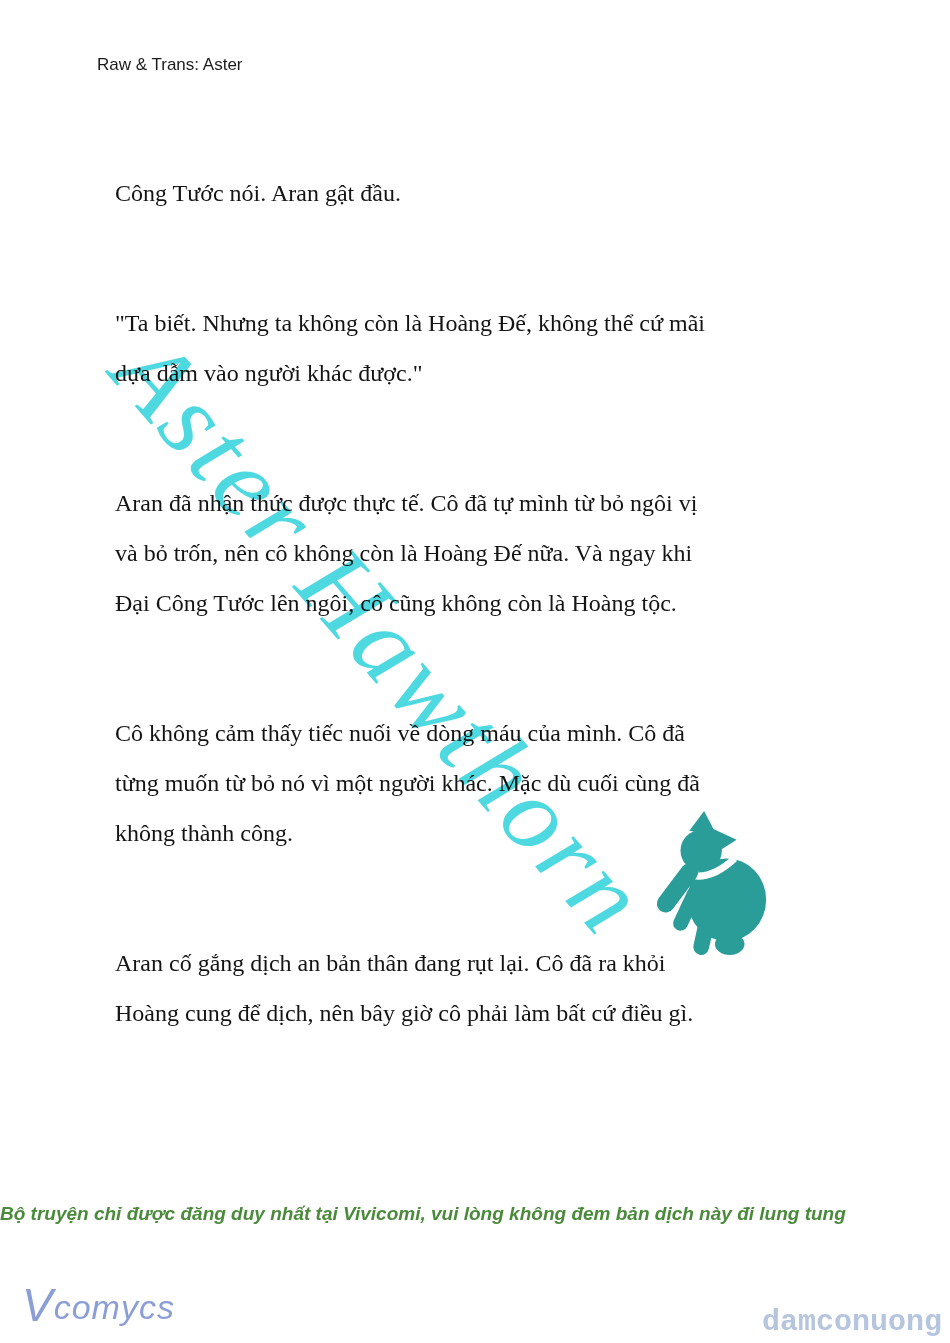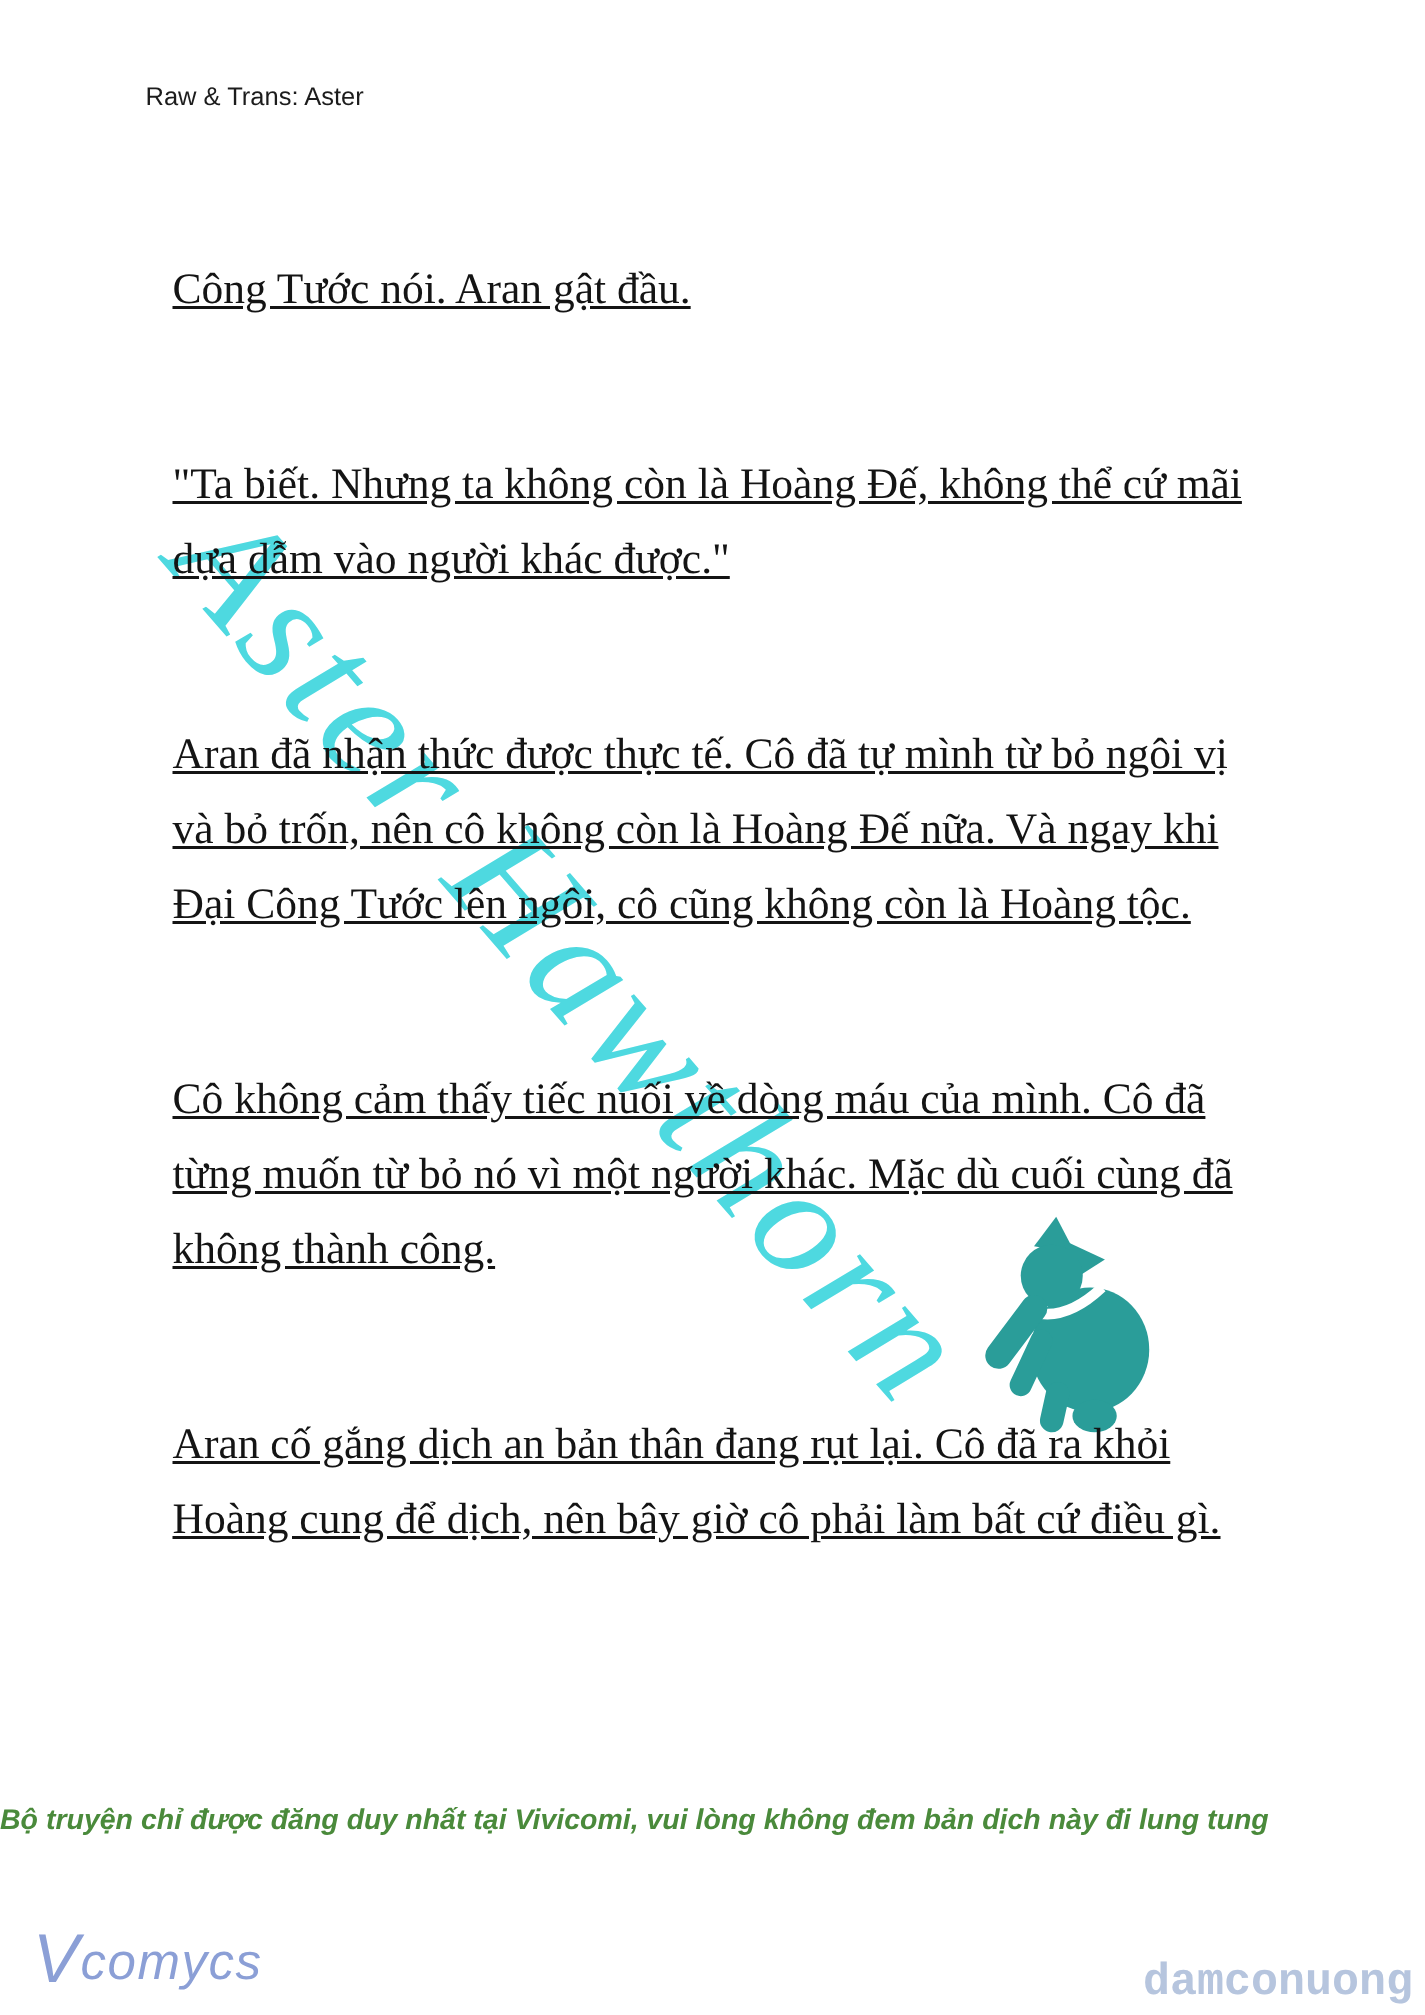--- a/index.html
+++ b/index.html
@@ -19,21 +19,21 @@
     font-family:"Liberation Serif", serif;font-style:italic;
     font-size:106px;letter-spacing:5px;white-space:nowrap;
     color:var(--watermark,#4ed9e0);z-index:1;line-height:1;
   }
   .cat-wrap{position:absolute;left:648px;top:808px;z-index:2;}
   .cat-wrap svg .fur{fill:var(--cat,#2a9d99);stroke:none;}
   .cat-wrap svg .limb{stroke:var(--cat,#2a9d99);stroke-linecap:round;fill:none;}
   .cat-wrap svg .neckline{stroke:#ffffff;fill:none;}
   .text-block{
     position:absolute;left:115px;top:168px;width:760px;z-index:3;
-    font-size:29px;line-height:50px;color:var(--body_text,#141414);text-decoration:underline;
+    font-size:24px;line-height:50px;color:var(--body_text,#141414);
   }
   .para{margin:0 0 80px 0;}
   .para .line{white-space:nowrap;}
   .footer-notice{
     position:absolute;left:0;top:1198px;width:950px;z-index:3;
     text-align:left;
     font-family:"Liberation Sans", sans-serif;
     font-weight:bold;font-style:italic;
     font-size:19px;line-height:32px;color:var(--notice,#4a8a3b);
   }

